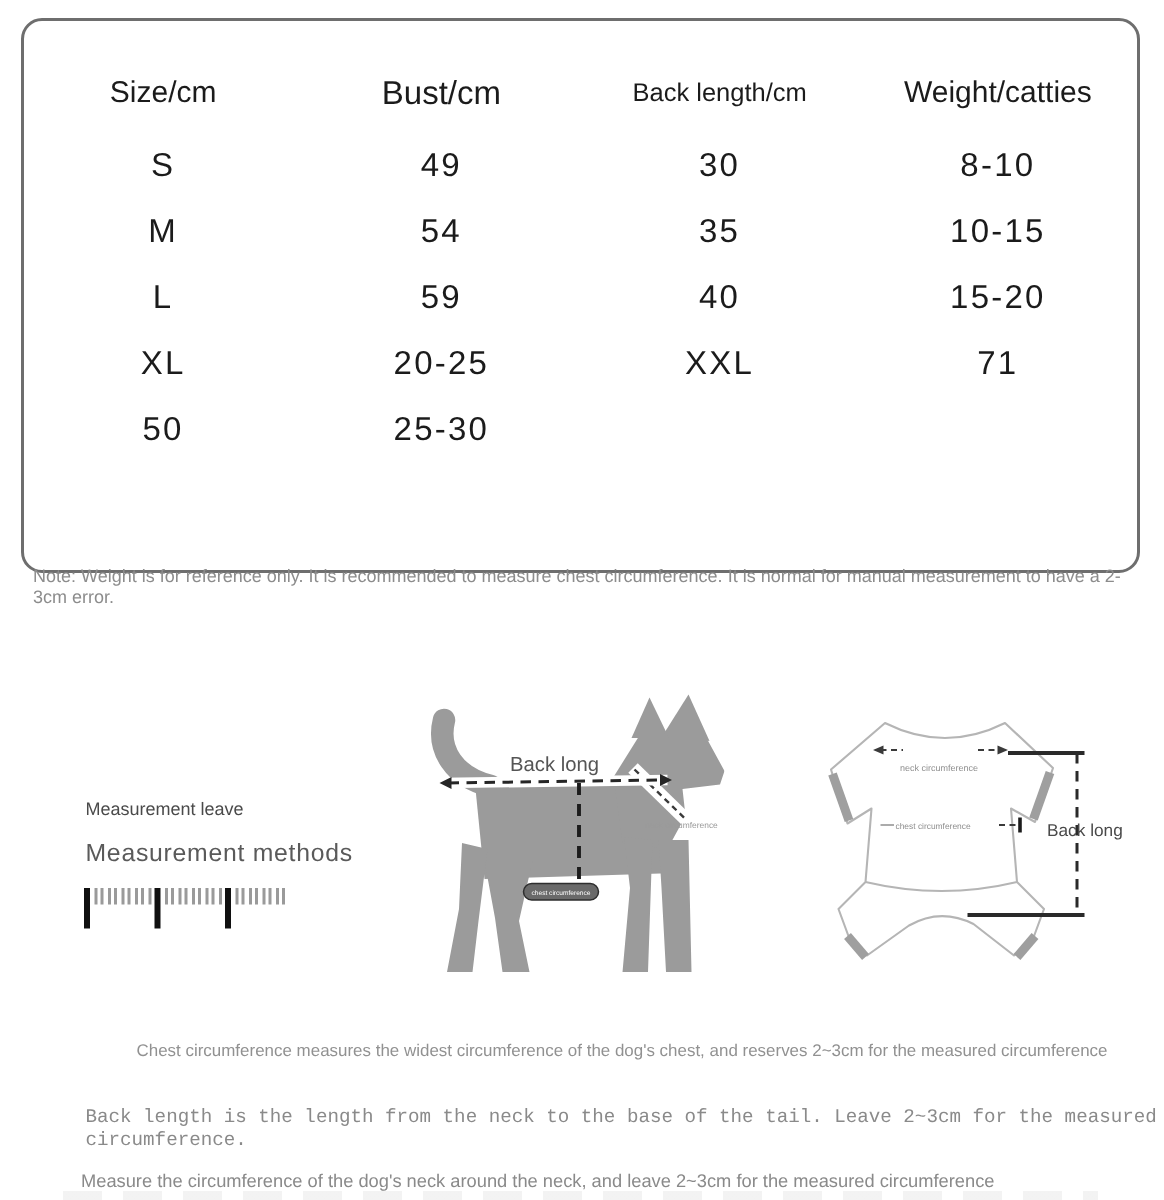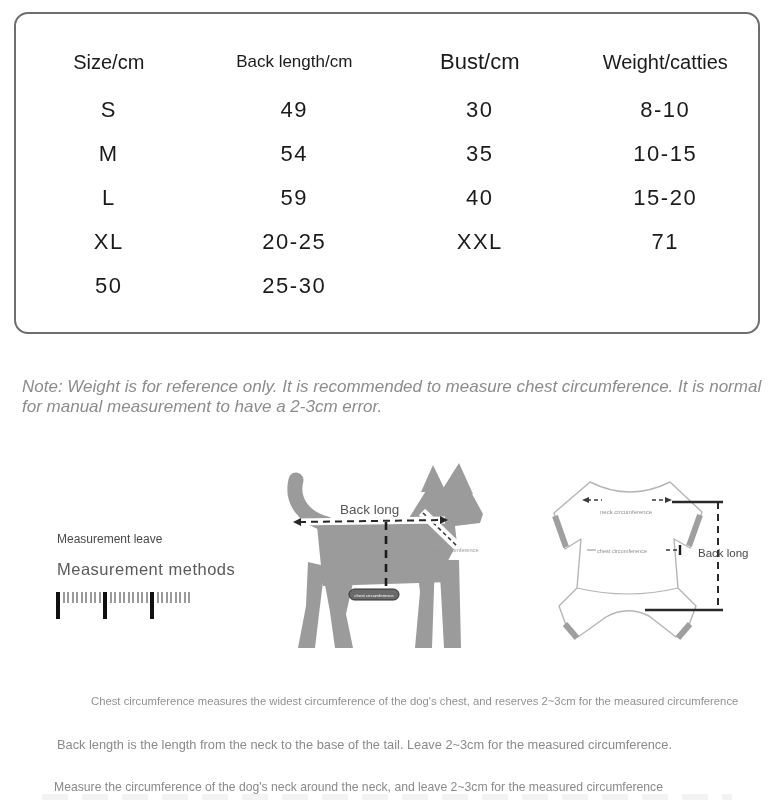--- a/index.html
+++ b/index.html
@@ -1,60 +1,60 @@
 <!DOCTYPE html>
 <html><head>
 <meta charset="utf-8">
 <style>
   * { margin:0; padding:0; box-sizing:border-box; }
   html,body { width:776px; height:800px; background:#fff; font-family:"Liberation Sans", sans-serif; overflow:hidden; }
   .abs { position:absolute; }
 
   
   .size-table {
-    position:absolute; left:14px; top:12px; width:746px; height:322px;
+    position:absolute; left:14px; top:12px; width:746px; height:370px;
     border:2px solid #6e6e6e; border-radius:14px; background:#fff;
     display:grid; grid-template-columns:repeat(4,1fr);
     grid-template-rows:52px repeat(5,44px); padding-top:22px;
   }
   .size-table .cell { display:flex; align-items:center; justify-content:center; color:#1b1b1b; }
   .hdr0 { font-size:20px; }
   .hdr1 { font-size:22px; }
   .hdr2 { font-size:17px; }
   .hdr3 { font-size:20px; }
   .cell.data { font-size:22px; letter-spacing:1.5px; font-weight:500; }
 
   
-  .note { position:absolute; left:22px; top:377px; width:745px; font-size:17px; color:#8c8c8c;font-style:italic; }
+  .note { position:absolute; left:22px; top:377px; width:745px; font-size:12px; color:#8c8c8c; }
 
   
   .mm-small { position:absolute; left:57px; top:532px; font-size:12px; color:#4a4a4a; }
   .mm-large { position:absolute; left:57px; top:560px; font-size:16.5px; color:#5a5a5a; letter-spacing:.5px; }
   .ruler { position:absolute; left:56px; top:592px; display:flex; align-items:flex-start; }
   .ruler i { display:block; margin-right:2.5px; }
   .ruler .tk { width:4px; height:27px; background:#101010; }
   .ruler .tn { width:2px; height:11px; background:#9a9a9a; }
 
   
   .ins1 { position:absolute; left:55px; top:695px; font-size:11.3px; color:#919191;margin-left:36px; }
-  .ins2 { position:absolute; left:57px; top:737px; font-size:12.8px; color:#8a8a8a; }
+  .ins2 { position:absolute; left:57px; top:737px; font-size:12.8px; color:#8a8a8a;font-family:Liberation Mono, monospace; }
   .ins3 { position:absolute; left:54px; top:780px; font-size:12.2px; color:#8a8a8a; }
   .ghost {
     position:absolute; left:42px; top:794px; width:690px; height:6px; opacity:.55;
     background:repeating-linear-gradient(90deg,#e9e9e9 0 26px, transparent 26px 40px);
   }
   svg text { font-family:"Liberation Sans", sans-serif; }
 </style>
 </head>
 <body>
 
 <div class="size-table">
   <div class="cell hdr0">Size/cm</div>
+  <div class="cell hdr1">Bust/cm</div>
   <div class="cell hdr2">Back length/cm</div>
-  <div class="cell hdr1">Bust/cm</div>
   <div class="cell hdr3">Weight/catties</div>
 
   <div class="cell data">S</div>
   <div class="cell data">49</div>
   <div class="cell data">30</div>
   <div class="cell data">8-10</div>
 
   <div class="cell data">M</div>
   <div class="cell data">54</div>
   <div class="cell data">35</div>

